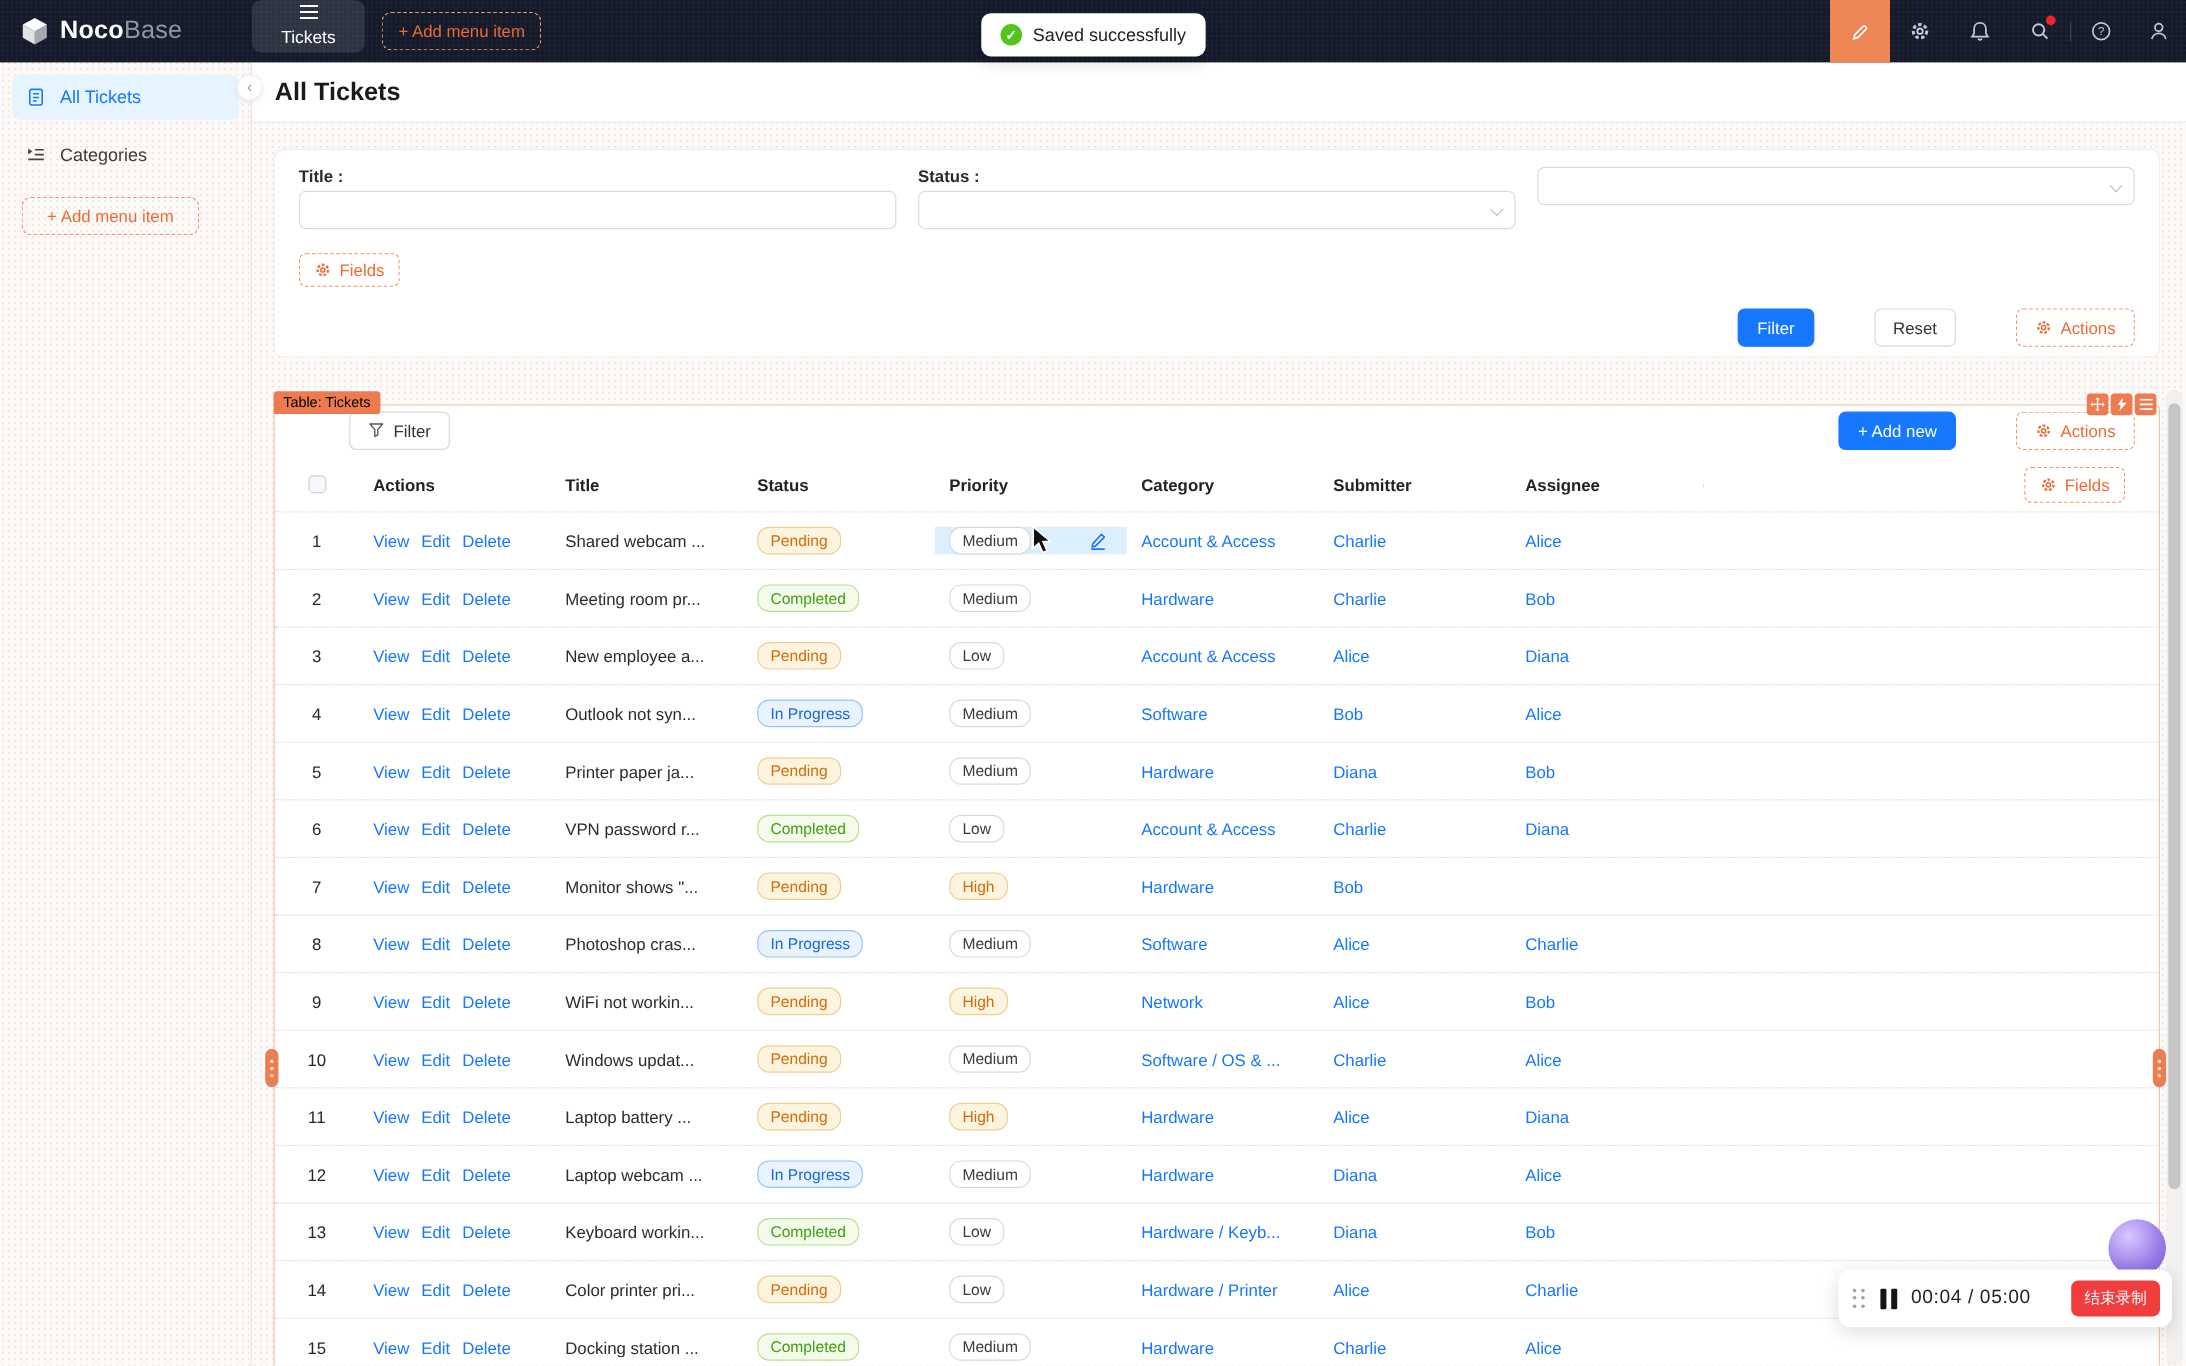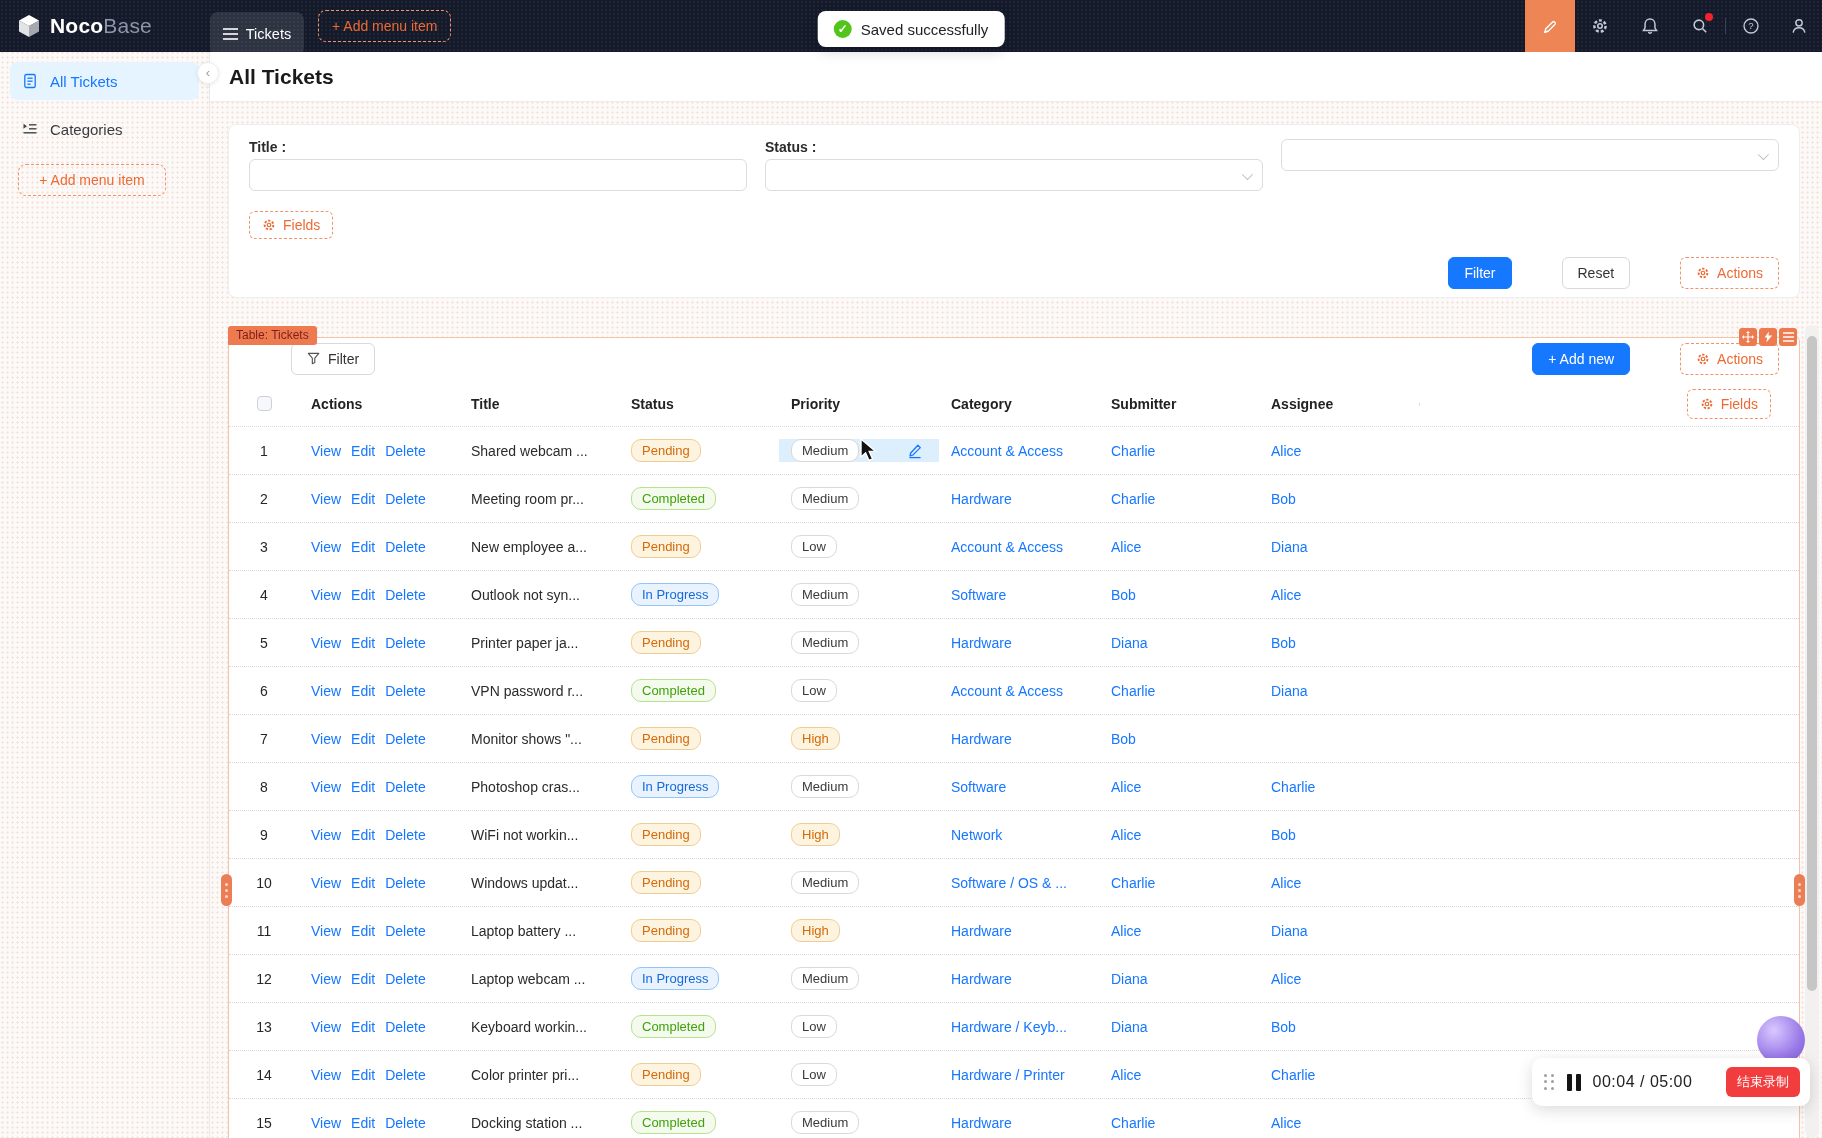--- a/index.html
+++ b/index.html
@@ -14,23 +14,23 @@
   }
   
   .navbar { position:absolute; left:0; top:0; width:1822px; height:52px;
     background-color:var(--navbar-bg,#141a2a);
     background-image:radial-gradient(rgba(255,255,255,0.05) 1px, transparent 1.2px);
     background-size:4px 4px; z-index:30; }
   .logo { position:absolute; left:16px; top:0; height:52px; display:flex; align-items:center; gap:8px; }
   .logo-text { font-size:21px; letter-spacing:.2px; }
   .logo-text b { color:#fff; font-weight:800; }
   .logo-text span { color:#8e96a8; font-weight:300; }
-  .nav-menu-item { position:absolute; left:210px; top:12px; height:44px; width:94px;
+  .nav-menu-item { position:absolute; left:210px; top:0; height:44px; width:94px;
     background:rgba(255,255,255,0.11); border-radius:8px; display:flex; align-items:center;
-    justify-content:center; gap:8px; color:#fff; font-size:14.5px; cursor:pointer; }
+    justify-content:center; gap:8px; color:#fff; font-size:14.5px; cursor:pointer;flex-direction:column; }
   .nav-add-btn { position:absolute; left:318px; top:10px; height:32px; padding:0 13px;
     background:transparent; border:1px dashed var(--orange-border,#f09368); border-radius:8px;
     color:var(--orange-text,#ed6a33); font-size:14px; display:flex; align-items:center; cursor:pointer;
     font-family:inherit; }
   .nav-right { position:absolute; right:0; top:0; height:52px; display:flex; align-items:center; }
   .nav-icon-cell { width:50px; height:52px; display:flex; align-items:center; justify-content:center; color:#c3c9d5; cursor:pointer; position:relative; }
   .nav-icon-cell.orange { background:#ee8555; color:#fff; }
   .nav-divider { width:1px; height:16px; background:#3a4356; }
   .nav-badge-dot { position:absolute; top:13px; right:12px; width:8px; height:8px; border-radius:50%; background:#f5222d; }
   .nav-icon-cell:last-child { width:46px; }
@@ -72,21 +72,21 @@
   .filter-fields-btn { margin-top:20px; }
   .form-buttons { position:absolute; right:20px; bottom:8px; display:flex; gap:10px; }
   .btn { height:32px; border-radius:6px; font-size:14px; padding:0 15px; cursor:pointer; display:inline-flex;
     align-items:center; gap:7px; font-family:Liberation Sans, sans-serif;margin-left:40px; }
   .btn-primary { background:var(--primary,#1677ff); border:1px solid var(--primary,#1677ff); color:#fff; }
   .btn-default { background:#fff; border:1px solid #d9d9d9; color:#333; }
   .btn-dashed-lg { background:#fff; border:1px dashed var(--orange-border,#f09368); color:var(--orange-text,#ed6a33); }
   
   .table-card { top:235px; height:830px; border:1px solid #f5c4a6; border-radius:4px; padding-top:5px; }
   .designer-badge { position:absolute; top:-12px; left:-1px; background:var(--designer-orange,#ee7b50);
-    color:#7f1d1d; font-size:12px; padding:2px 8px 3px; border-radius:3px 3px 3px 0; z-index:6; }
+    color:#000000; font-size:12px; padding:2px 8px 3px; border-radius:3px 3px 3px 0; z-index:6; }
   .designer-icons { position:absolute; top:-10px; right:2px; display:flex; gap:2px; z-index:6; }
   .designer-icons .dic { width:18px; height:18px; background:var(--designer-orange,#ee7b50); border-radius:3px;
     display:flex; align-items:center; justify-content:center; cursor:pointer; }
   .table-toolbar { height:32px; margin:0 20px 0 22px; display:flex; justify-content:space-between; }
   .toolbar-right { display:flex; gap:10px; }
   .thead, .trow { display:grid; grid-template-columns:70px repeat(7,160px) 1fr; align-items:center; }
   .thead { margin-top:6px; height:46px; border-bottom:1px dotted #dcdcdc; font-weight:700; font-size:14px; color:#222; }
   .hcell, .cell { padding:0 12px; display:flex; align-items:center; position:relative; min-width:0; }
   .hcell.sep::before { content:""; position:absolute; left:0; top:14px; bottom:14px; border-left:1px dotted #e0dcd9; }
   .c-num { justify-content:center; padding:0; }

